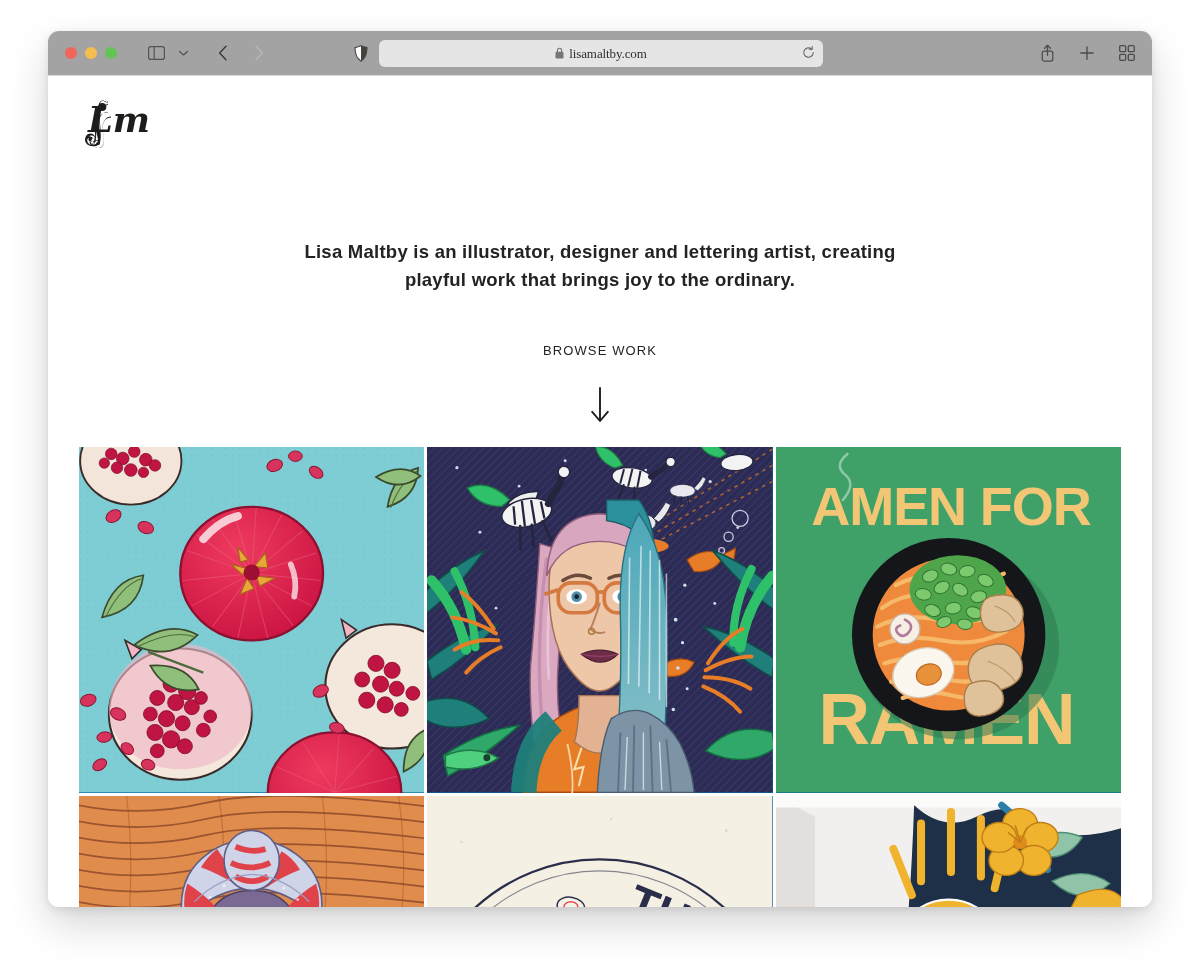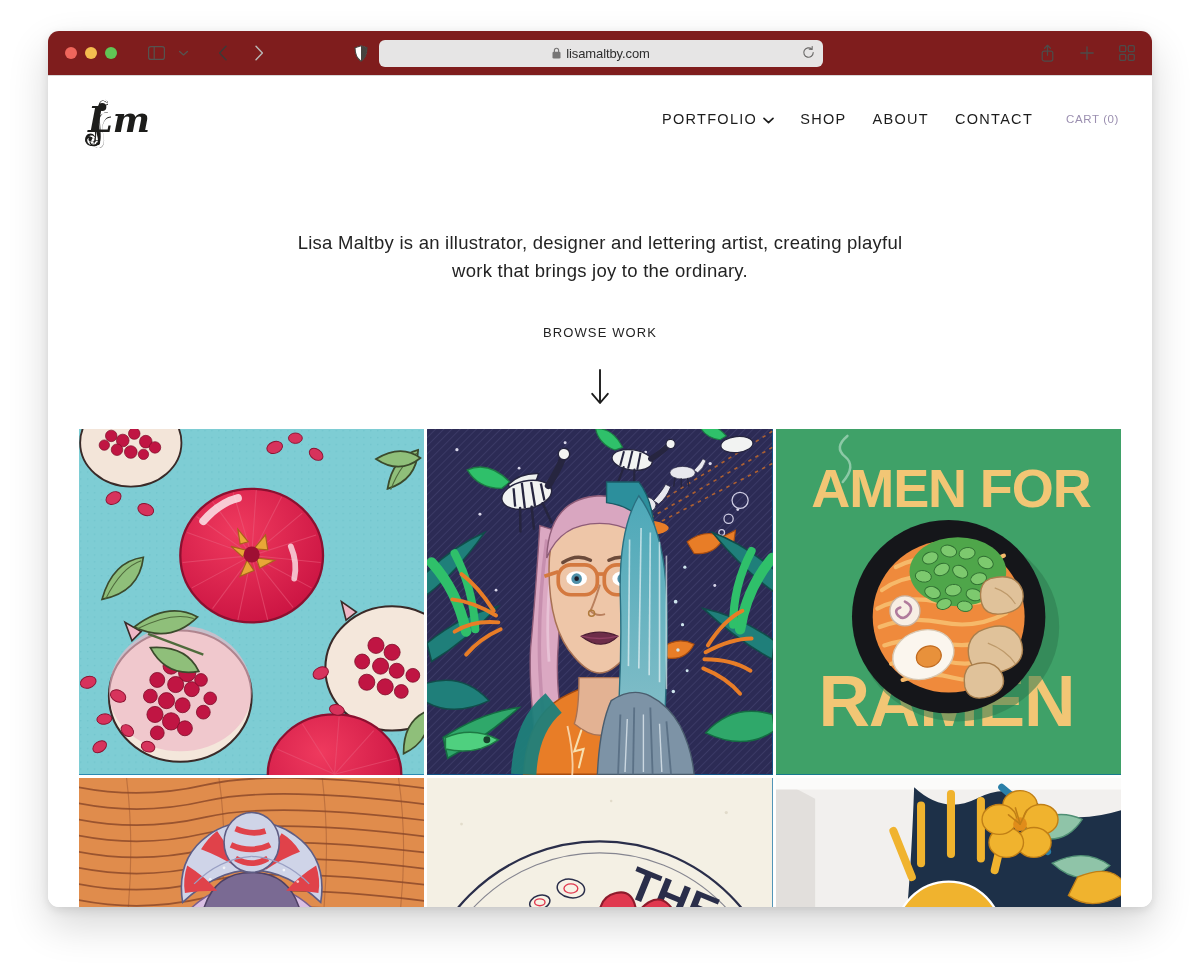--- a/index.html
+++ b/index.html
@@ -22,24 +22,25 @@
     background: #ffffff;
     border-radius: 11px;
     box-shadow: 0 18px 40px rgba(0,0,0,0.16), 0 3px 10px rgba(0,0,0,0.10);
     overflow: hidden;
   }
 
   
   .toolbar {
     position: relative;
     height: 45px;
-    background: #7f1d1d;
+    background: #a3a3a3;
     border-bottom: 1px solid #d8d7d7;
     display: flex;
     align-items: center;
+    font-family: Liberation Serif, serif;
   }
 
   .traffic-lights {
     display: flex;
     gap: 8px;
     margin-left: 17px;
   }
   .tl { width: 12px; height: 12px; border-radius: 50%; }
   .tl-red { background: #f0665c; }
   .tl-yellow { background: #f5bd4f; }
@@ -141,22 +142,22 @@
   .hero {
     padding-top: 60px;
     text-align: center;
   }
   .hero-text {
     font-size: 18.5px;
     line-height: 1.52;
     color: #232323;
     letter-spacing: 0.25px;
     max-width: 640px;
-    margin: 7px auto;
-    font-weight: 400;
+    margin: 16px auto;
+    font-weight: 700;
   }
   .browse-link {
     display: inline-block;
     margin-top: 33px;
     font-size: 13px;
     letter-spacing: 1.1px;
     color: #232323;
   }
   .scroll-arrow {
     margin-top: 27px;
@@ -297,40 +298,20 @@
           </g>
 
           <g fill="#1d1d1b">
             <path d="M24.5 13.5c-3.1 0-5.6 2.5-5.6 5.6 0 2.3 1.4 4.3 3.4 5.2-3.9 2-6.6 5.7-7.6 10-1.2 5.1-.5 10.4.3 15.5.7 4.4 1.5 9.1.2 13.4-.9 3-3.2 5.8-6.4 6.2-2.6.4-5.4-1.2-6.2-3.7-.8-2.4.4-5.3 2.7-6.3 1.9-.8 4.4-.1 5.4 1.8 1 1.8.4 4.3-1.4 5.3-1.4.8-3.4.3-4.2-1.1 1.2.5 2.7 0 3.3-1.2.6-1.3.1-3-1.2-3.6-1.6-.8-3.6-.2-4.6 1.3-1.4 2-1 4.9.7 6.5 2.1 2 5.5 2.3 8 .9 3.3-1.9 5-5.7 5.5-9.4.7-5-.2-10-.9-14.9-.7-4.9-1.3-10.1-.1-14.9 1-4.1 3.6-7.7 7.3-9.7-1.9-.9-3.2-2.8-3.2-5 0-3 2.5-5.5 5.5-5.5 2.6 0 4.8 1.8 5.4 4.2.2-.6.3-1.2.3-1.9 0-2.1-1.7-3.8-3.8-3.8z" opacity="0"></path>
           </g>
 
           <text x="50" y="52" text-anchor="middle" font-family="'DejaVu Serif', serif" font-size="44" font-style="italic" font-weight="bold" fill="#1d1d1b">Lm</text>
         </svg>
       </a>
 
-      <nav class="main-nav">
-        <a class="nav-item">
-          <span>PORTFOLIO</span>
-          <span>
-            <svg width="11" height="7" viewBox="0 0 11 7" fill="none">
-              <path d="M1 1.3 L5.5 5.6 L10 1.3" stroke="#1c1c1c" stroke-width="1.7" stroke-linecap="round" stroke-linejoin="round"></path>
-            </svg>
-          </span>
-        </a>
-        <a class="nav-item">
-          <span>SHOP</span>
-        </a>
-        <a class="nav-item">
-          <span>ABOUT</span>
-        </a>
-        <a class="nav-item">
-          <span>CONTACT</span>
-        </a>
-        <a class="cart-link">CART (0)</a>
-      </nav>
     </header>
 
     <section class="hero">
       <p class="hero-text">Lisa Maltby is an illustrator, designer and lettering artist, creating playful work that brings joy to the ordinary.</p>
       <a class="browse-link">BROWSE WORK</a>
       <div class="scroll-arrow">
         <svg width="22" height="38" viewBox="0 0 22 38" fill="none">
           <line x1="11" y1="2" x2="11" y2="34" stroke="#1c1c1c" stroke-width="1.9" stroke-linecap="round"></line>
           <path d="M3.2 25.8 L11 35 L18.8 25.8" stroke="#1c1c1c" stroke-width="1.9" fill="none" stroke-linecap="round" stroke-linejoin="round"></path>
         </svg>

